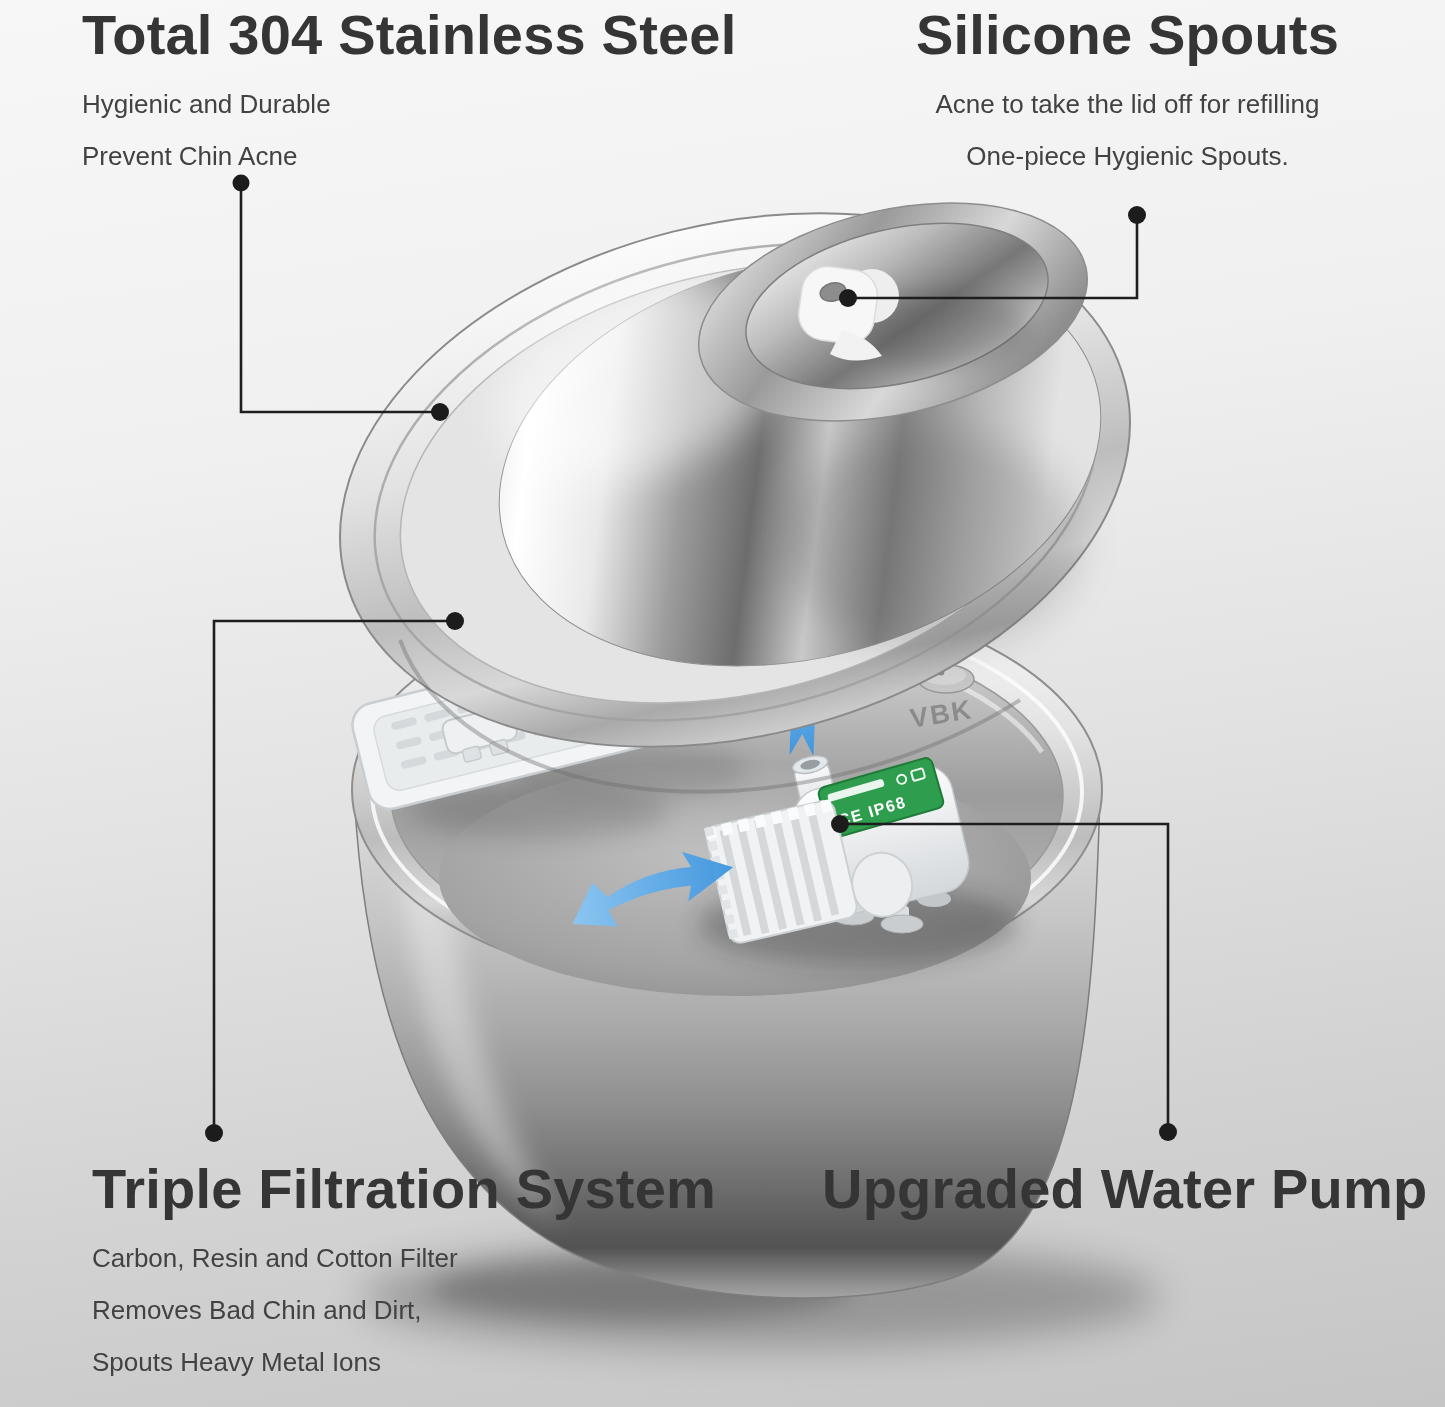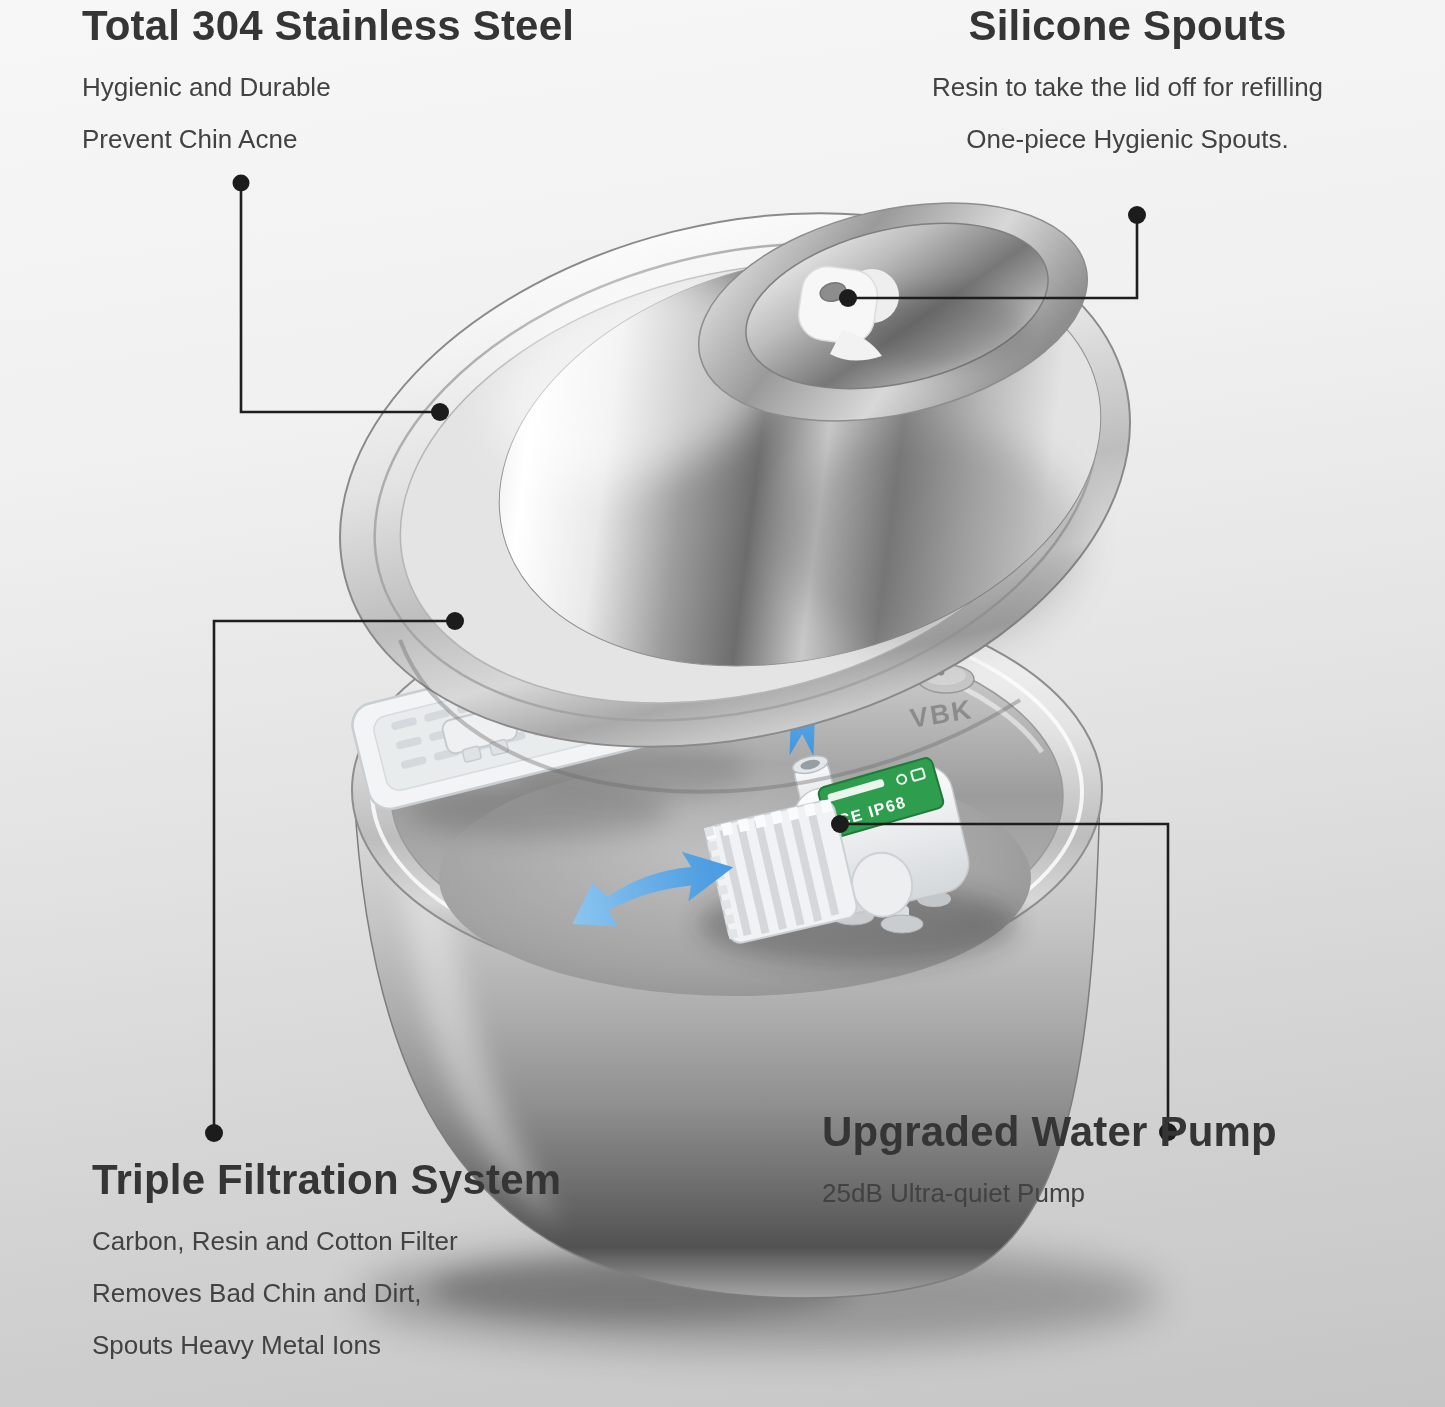--- a/index.html
+++ b/index.html
@@ -4,27 +4,27 @@
 <style>
   html,body{margin:0;padding:0;background:#bfbfbf;}
   .stage{
     position:relative;width:1445px;height:1407px;overflow:hidden;
     font-family:"Liberation Sans","DejaVu Sans",sans-serif;
     background:linear-gradient(172deg,#f7f7f7 0%,#f0f0f0 30%,#e2e2e2 55%,#d2d2d2 78%,#c5c5c5 100%);
   }
   .artwork{position:absolute;left:0;top:0;width:1445px;height:1407px;}
   .callout-text{position:absolute;z-index:5;color:#3e3e3e;}
   .callout-text h2{
-    margin:0 0 11px 0;font-size:42px;font-weight:700;color:#353535;letter-spacing:.2px;
+    margin:0 0 11px 0;font-size:56px;font-weight:700;color:#353535;letter-spacing:.2px;
   }
   .callout-text .line{font-size:26px;line-height:52px;font-weight:400;color:#424242;}
   #cap-tl{left:82px;top:2px;width:660px;}
   #cap-tr{left:820px;top:2px;width:615px;text-align:center;}
   #cap-bl{left:92px;top:1156px;width:680px;}
-  #cap-br{left:822px;top:1108px;width:610px;}
+  #cap-br{left:822px;top:1156px;width:610px;}
 </style>
 </head>
 <body>
 
 <div class="stage">
 
   <svg class="artwork" viewBox="0 0 1445 1407" aria-hidden="true">
     <defs>
       <linearGradient id="gRim" x1="0" y1="0" x2="0" y2="1">
         <stop offset="0" stop-color="#fbfbfb"></stop>
@@ -263,29 +263,28 @@
   </svg>
 
   <div class="callout-text" id="cap-tl">
     <h2>Total 304 Stainless Steel</h2>
     <div class="line">Hygienic and Durable</div>
     <div class="line">Prevent Chin Acne</div>
   </div>
 
   <div class="callout-text" id="cap-tr">
     <h2>Silicone Spouts</h2>
-    <div class="line">Resin to take the lid off for refilling</div>
+    <div class="line">Acne to take the lid off for refilling</div>
     <div class="line">One-piece Hygienic Spouts.</div>
   </div>
 
   <div class="callout-text" id="cap-bl">
     <h2>Triple Filtration System</h2>
     <div class="line">Carbon, Resin and Cotton Filter</div>
     <div class="line">Removes Bad Chin and Dirt,</div>
     <div class="line">Spouts Heavy Metal Ions</div>
   </div>
 
   <div class="callout-text" id="cap-br">
     <h2>Upgraded Water Pump</h2>
-    <div class="line">25dB Ultra-quiet Pump</div>
   </div>
 
 </div>
 
 </body></html>

